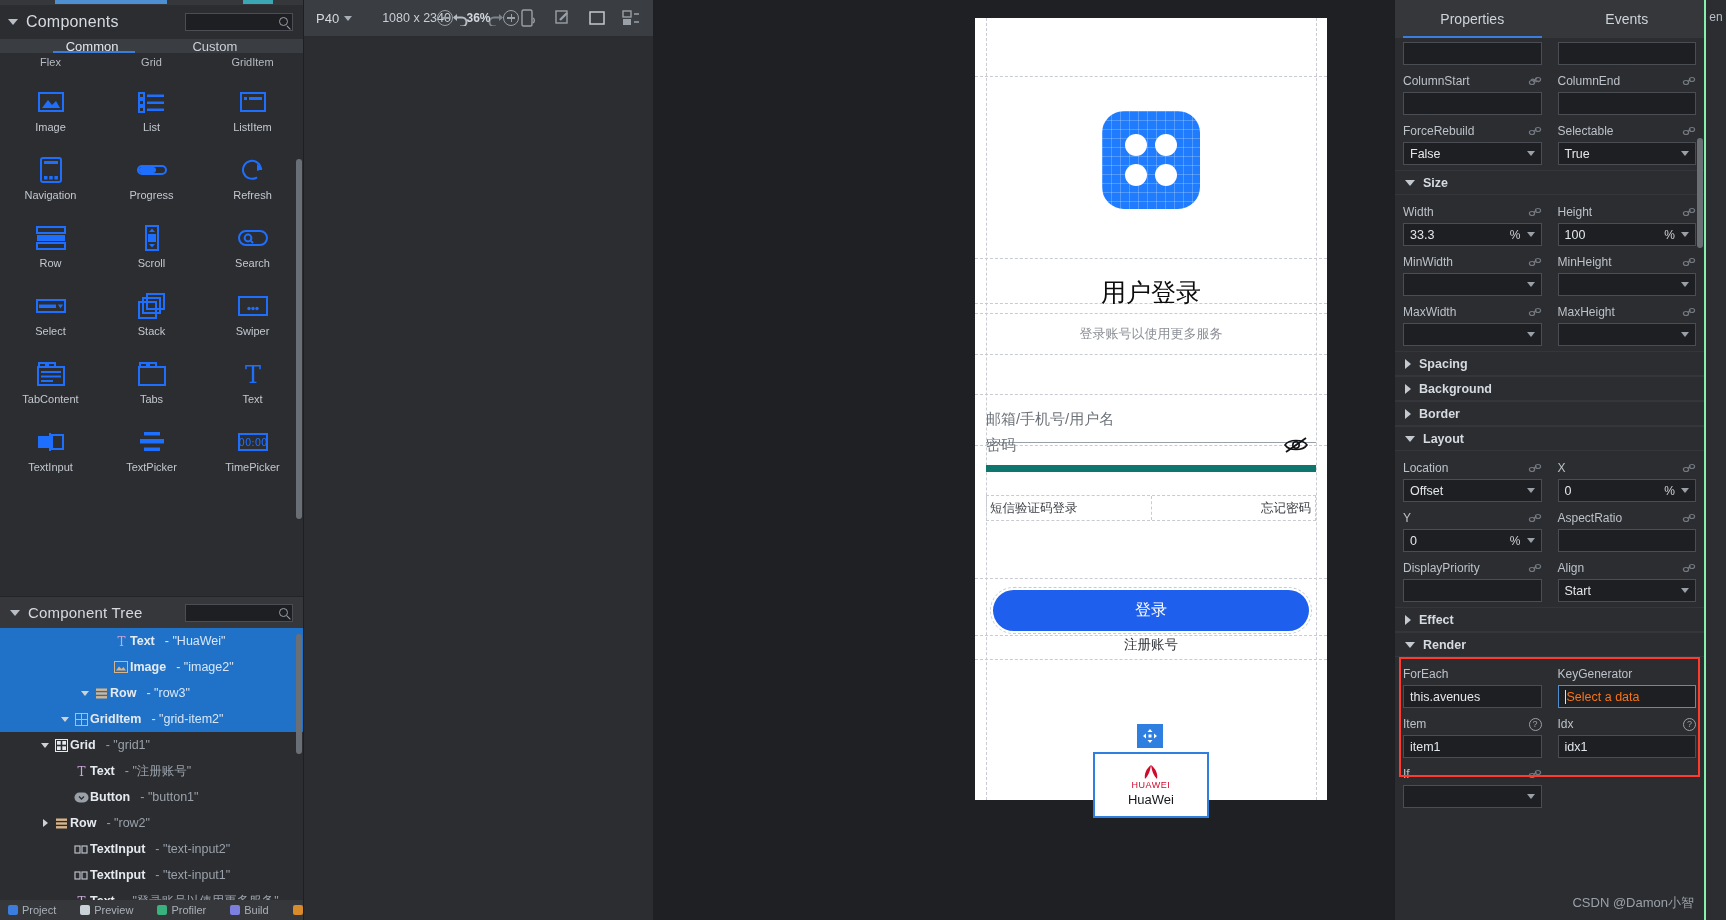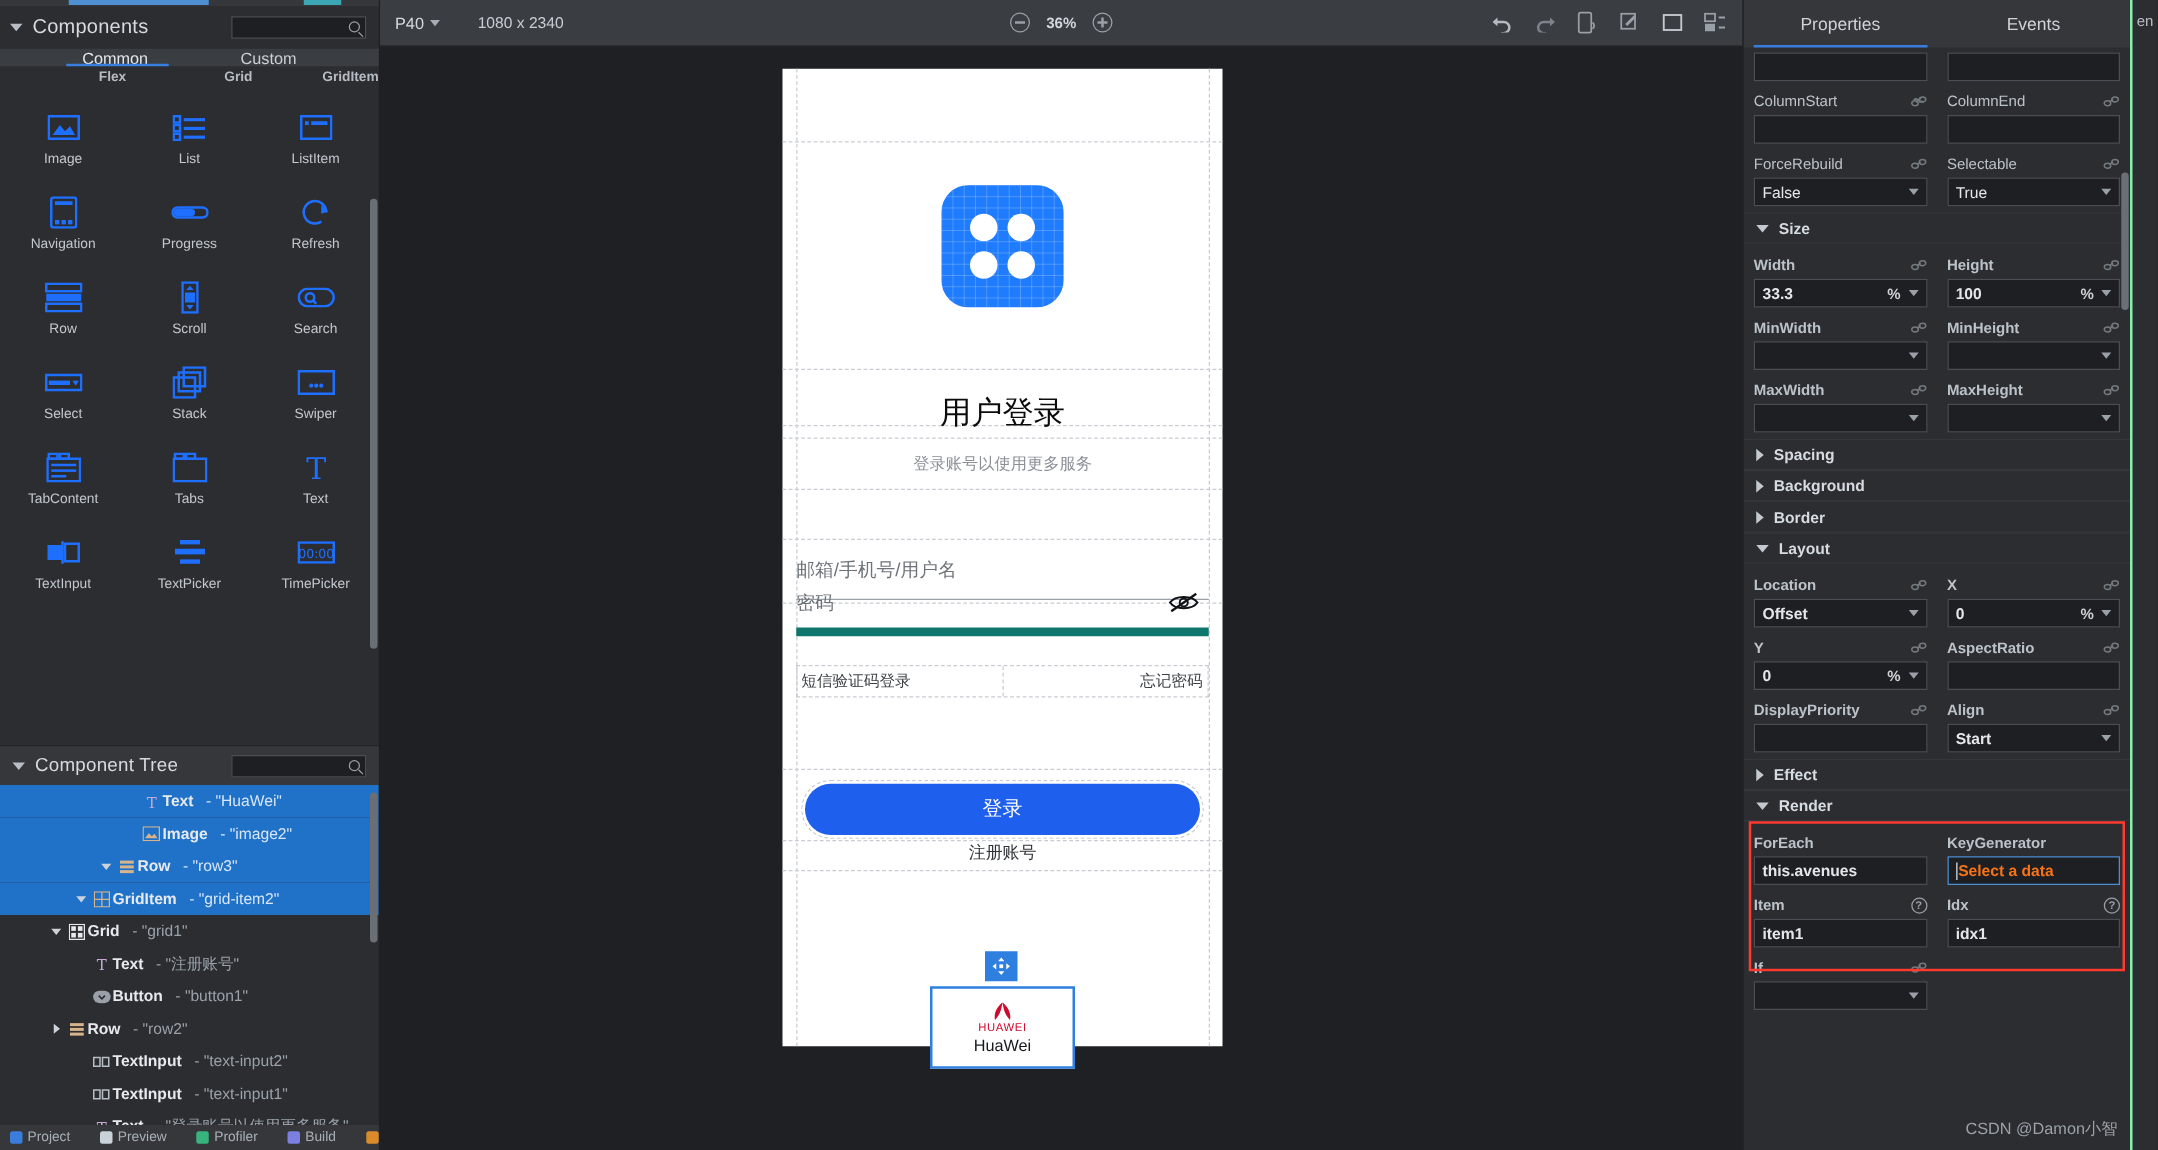--- a/index.html
+++ b/index.html
@@ -56,21 +56,21 @@
   }
   .tabs-row .tab { cursor: default; }
   .tabs-row .tab.active { color: #e4e8ed; }
   .tabs-row .underline {
     position: absolute; bottom: 0; left: 53px; width: 82px; height: 2px; background: #3a7ddc;
   }
 
   .cat-row {
     height: 18px; background: #2b2d31; display: flex; font-size: 11px; color: #b6bbc3; flex: none;
   }
-  .cat-row .cat { flex: 1; text-align: right; line-height: 18px; font-weight: bold; }
+  .cat-row .cat { flex: 1; text-align: center; line-height: 18px; }
 
   .comp-grid {
     flex: 1; overflow: hidden; position: relative;
     background: #2b2d31; padding-top: 14px;
   }
   .comp-row { display: flex; }
   .comp-cell {
     flex: 1; height: 68px; display: flex; flex-direction: column;
     align-items: center; justify-content: flex-start; gap: 6px;
     padding-top: 4px;
@@ -115,21 +115,21 @@
   .lp-bottombar {
     position: absolute; bottom: 0; left: 0; right: 0; height: 20px;
     background: #35373b; display: flex; align-items: center; gap: 24px;
     padding-left: 8px; font-size: 11px; color: #aab0b8; margin-top: 12px;
   }
   .lp-bottombar .bi { display: flex; align-items: center; gap: 4px; }
   .sq { width: 10px; height: 10px; border-radius: 2px; }
 
   
   .center {
-    flex: 1; position: relative; background: #2b2d31; display: flex; flex-direction: column;
+    flex: 1; position: relative; background: #2b2d31; display: flex; 
   }
   .center-toolbar {
     height: 37px; background: #3a3d42; display: flex; align-items: center;
     gap: 0; padding: 0 12px; flex: none; border-bottom: 1px solid #2a2c30;
     position: relative;
   }
   .device-sel { display: flex; align-items: center; gap: 5px; font-size: 13px; color: #d5dae0; }
   .chev-dn { width:0;height:0;border-left:4px solid transparent;border-right:4px solid transparent;border-top:5px solid #a8aeb6; }
   .dev-res { font-size: 12.5px; color: #c9ced5; margin-left: 30px; }
   .zoom-group {
@@ -258,21 +258,21 @@
   .prop-field .ph-txt { color: #f97316; }
   .caret-bar { width: 1px; height: 14px; background: #dfe3e8; margin-right: 1px; }
 
   .section-head {
     height: 25px; display: flex; align-items: center; gap: 8px; padding-left: 10px;
     font-size: 12.5px; color: #d6dbe1; font-weight: bold;
     border-top: 1px solid #34363b; border-bottom: 1px solid #34363b; background: #2b2d31;
   }
   .sec-caret-dn { width:0;height:0;border-left:5px solid transparent;border-right:5px solid transparent;border-top:6px solid #c4c9d0; }
   .sec-caret-rt { width:0;height:0;border-top:5px solid transparent;border-bottom:5px solid transparent;border-left:6px solid #c4c9d0; }
-  .sec-pad { padding-top: 6px; font-weight: bold; }
+  .sec-pad { padding-top: 6px; }
 
   .render-highlight {
     position: absolute; left: 4px; right: 4px; border: 2px solid #ff3b30;
     pointer-events: none;
   }
   .watermark {
     position: absolute; right: 10px; bottom: 8px; font-size: 13px; color: #9aa1a9;
   }
   .rp-scroll {
     position: absolute; right: 1px; top: 100px; width: 6px; height: 110px;

